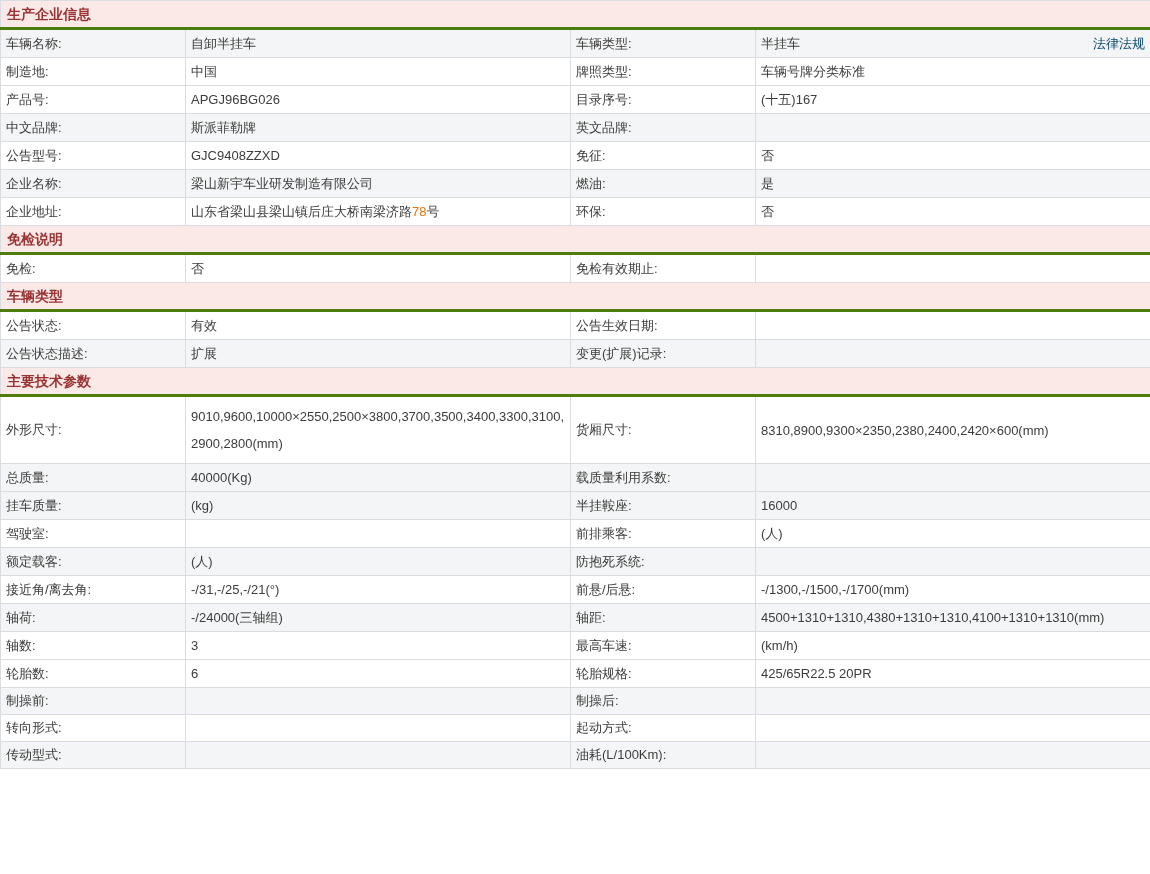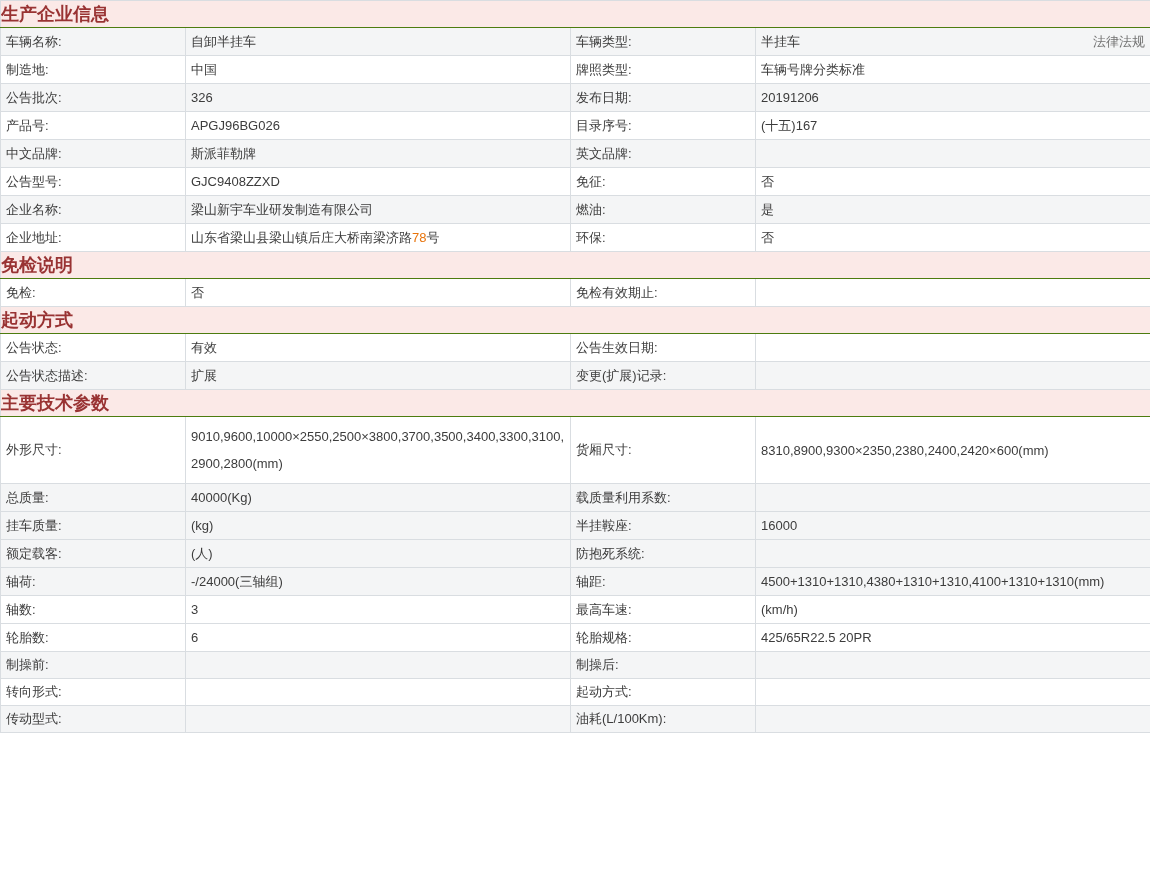--- a/index.html
+++ b/index.html
@@ -15,28 +15,28 @@
   td{
     border:1px solid var(--border,#d9dde1);
     height:26px;line-height:26px;
     padding:0 5px;vertical-align:middle;
     overflow:hidden;word-break:break-all;
   }
   tr.shade td{background:var(--stripe,#f4f5f6);}
   tr.section td{
     background:var(--section-bg,#fbe9e7);
     color:var(--section-fg,#993333);
-    font-weight:bold;font-size:18px;
-    padding:0 0;
-    border-bottom:1px solid #4d7c0f;
+    font-weight:bold;font-size:14px;
+    padding:0 6px;
+    border-bottom:3px solid #4d7c0f;
   }
   td.value-cell{line-height:27px;}
   tr.tall td{height:66px;}
   tr.tall td.value-cell{line-height:27px;vertical-align:middle;}
-  .extra-link{float:right;color:#737373;cursor:pointer;}
+  .extra-link{float:right;color:#0c4a6e;cursor:pointer;}
   .hl{color:var(--highlight,#e8740c);}
 </style>
 </head>
 <body>
 
 <table class="info">
   <colgroup>
     <col style="width:185px">
       <col style="width:385px">
       <col style="width:185px">
@@ -50,26 +50,20 @@
         <td class="label-cell">车辆名称:</td>
         <td class="value-cell">自卸半挂车</td>
         <td class="label-cell">车辆类型:</td>
         <td class="value-cell"><span class="extra-link">法律法规</span><span>半挂车</span></td>
       </tr>
       <tr>
         <td class="label-cell">制造地:</td>
         <td class="value-cell">中国</td>
         <td class="label-cell">牌照类型:</td>
         <td class="value-cell">车辆号牌分类标准</td>
-      </tr>
-      <tr class="shade">
-        <td class="label-cell">公告批次:</td>
-        <td class="value-cell">326</td>
-        <td class="label-cell">发布日期:</td>
-        <td class="value-cell">20191206</td>
       </tr>
       <tr>
         <td class="label-cell">产品号:</td>
         <td class="value-cell">APGJ96BG026</td>
         <td class="label-cell">目录序号:</td>
         <td class="value-cell">(十五)167</td>
       </tr>
       <tr class="shade">
         <td class="label-cell">中文品牌:</td>
         <td class="value-cell">斯派菲勒牌</td>
@@ -97,21 +91,21 @@
       <tr class="section">
         <td colspan="4">免检说明</td>
       </tr>
       <tr>
         <td class="label-cell">免检:</td>
         <td class="value-cell">否</td>
         <td class="label-cell">免检有效期止:</td>
         <td class="value-cell"></td>
       </tr>
       <tr class="section">
-        <td colspan="4">起动方式</td>
+        <td colspan="4">车辆类型</td>
       </tr>
       <tr>
         <td class="label-cell">公告状态:</td>
         <td class="value-cell">有效</td>
         <td class="label-cell">公告生效日期:</td>
         <td class="value-cell"></td>
       </tr>
       <tr class="shade">
         <td class="label-cell">公告状态描述:</td>
         <td class="value-cell">扩展</td>
@@ -132,25 +126,37 @@
         <td class="value-cell">40000(Kg)</td>
         <td class="label-cell">载质量利用系数:</td>
         <td class="value-cell"></td>
       </tr>
       <tr class="shade">
         <td class="label-cell">挂车质量:</td>
         <td class="value-cell">(kg)</td>
         <td class="label-cell">半挂鞍座:</td>
         <td class="value-cell">16000</td>
       </tr>
+      <tr>
+        <td class="label-cell">驾驶室:</td>
+        <td class="value-cell"></td>
+        <td class="label-cell">前排乘客:</td>
+        <td class="value-cell">(人)</td>
+      </tr>
       <tr class="shade">
         <td class="label-cell">额定载客:</td>
         <td class="value-cell">(人)</td>
         <td class="label-cell">防抱死系统:</td>
         <td class="value-cell"></td>
+      </tr>
+      <tr>
+        <td class="label-cell">接近角/离去角:</td>
+        <td class="value-cell">-/31,-/25,-/21(°)</td>
+        <td class="label-cell">前悬/后悬:</td>
+        <td class="value-cell">-/1300,-/1500,-/1700(mm)</td>
       </tr>
       <tr class="shade">
         <td class="label-cell">轴荷:</td>
         <td class="value-cell">-/24000(三轴组)</td>
         <td class="label-cell">轴距:</td>
         <td class="value-cell">4500+1310+1310,4380+1310+1310,4100+1310+1310(mm)</td>
       </tr>
       <tr>
         <td class="label-cell">轴数:</td>
         <td class="value-cell">3</td>

